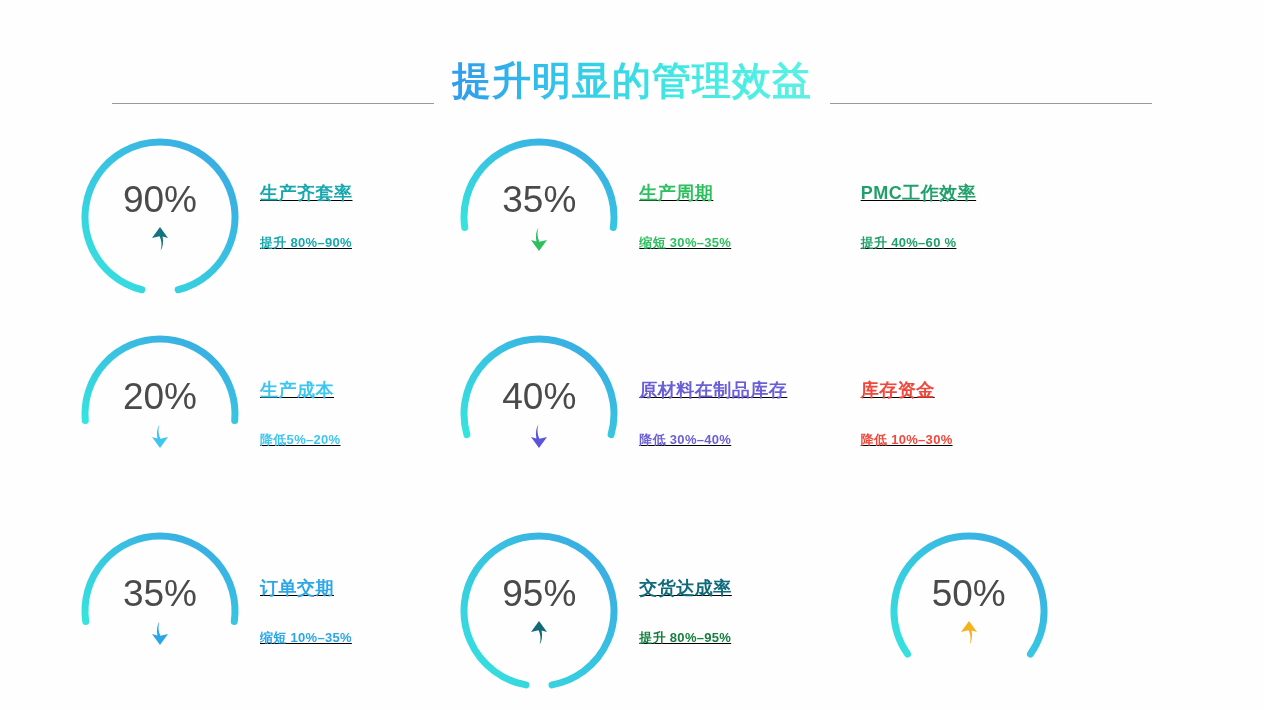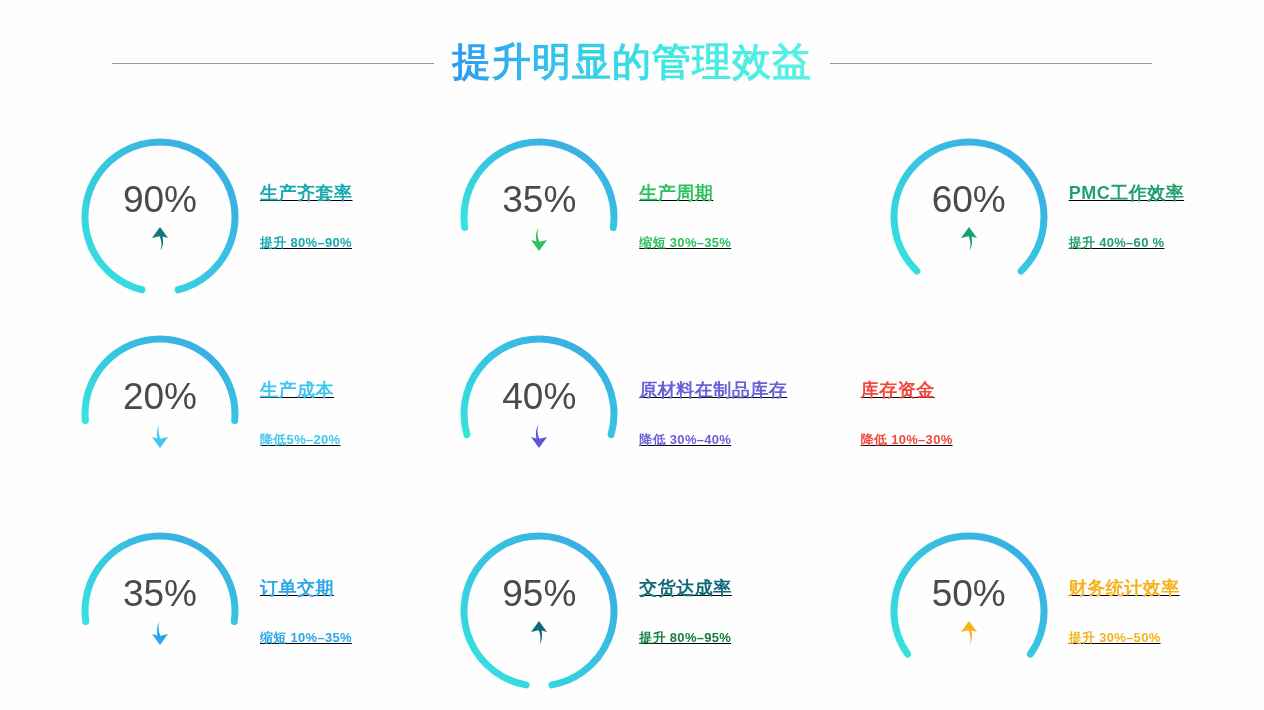--- a/index.html
+++ b/index.html
@@ -14,26 +14,26 @@
   .slide {
     position: relative;
     width: 1264px;
     height: 710px;
     background: #fefeff;
   }
 
   
   .header {
     position: absolute;
-    top: 32px;
+    top: 42px;
     left: 0;
     width: 1264px;
     height: 62px;
     display: flex;
-    align-items: center;
+    align-items: flex-end;
     justify-content: center;
   }
   .rule {
     height: 1px;
     background: #9a9a9a;
     flex: 0 0 auto;
   }
   .rule-left  { width: 322px; margin-right: 18px; }
   .rule-right { width: 322px; margin-left: 18px; }
   .title {
@@ -180,39 +180,20 @@
           </svg>
         </div>
       </div>
     </div>
     <div class="labels">
       <div class="label-title" style="color:#2ec05f">生产周期</div>
       <div class="label-sub" style="color:#2ec05f">缩短 30%–35%</div>
     </div>
   </div>
       <div class="cell col3">
-    <div class="gauge-wrap">
-      <svg class="gauge-svg" viewBox="0 0 164 164">
-        <defs>
-          <linearGradient id="g2" x1="0%" y1="100%" x2="100%" y2="0%">
-            <stop offset="0%" stop-color="#35e4de"></stop>
-            <stop offset="100%" stop-color="#3aa6e4"></stop>
-          </linearGradient>
-        </defs>
-        <path d="M 29.90 135.95 A 75 75 0 1 1 134.10 135.95" fill="none" stroke="url(#g2)" stroke-width="7" stroke-linecap="round"></path>
-      </svg>
-      <div class="gauge-center">
-        <div class="gauge-value">60%</div>
-        <div class="arrow-holder">
-          <svg width="26" height="28" viewBox="0 0 26 28">
-            <path d="M13 2 C13 2 13 2 13 2 L21 13 L15.6 11.4 C16.6 17 16 22 13.6 25.5 C15.2 20.4 14.6 15.2 12.6 11.3 L5 13 Z" fill="#12a172"></path>
-          </svg>
-        </div>
-      </div>
-    </div>
     <div class="labels">
       <div class="label-title" style="color:#22a06b">PMC工作效率</div>
       <div class="label-sub" style="color:#22a06b">提升 40%–60 %</div>
     </div>
   </div>
       <div class="cell col1">
     <div class="gauge-wrap">
       <svg class="gauge-svg" viewBox="0 0 164 164">
         <defs>
           <linearGradient id="g3" x1="0%" y1="100%" x2="100%" y2="0%">
@@ -330,20 +311,16 @@
       </svg>
       <div class="gauge-center">
         <div class="gauge-value">50%</div>
         <div class="arrow-holder">
           <svg width="26" height="28" viewBox="0 0 26 28">
             <path d="M13 2 C13 2 13 2 13 2 L21 13 L15.6 11.4 C16.6 17 16 22 13.6 25.5 C15.2 20.4 14.6 15.2 12.6 11.3 L5 13 Z" fill="#f5b21c"></path>
           </svg>
         </div>
       </div>
     </div>
-    <div class="labels">
-      <div class="label-title" style="color:#f5b21c">财务统计效率</div>
-      <div class="label-sub" style="color:#f5b21c">提升 30%–50%</div>
-    </div>
   </div>
     </div>
 
 </div>
 
 </body></html>

